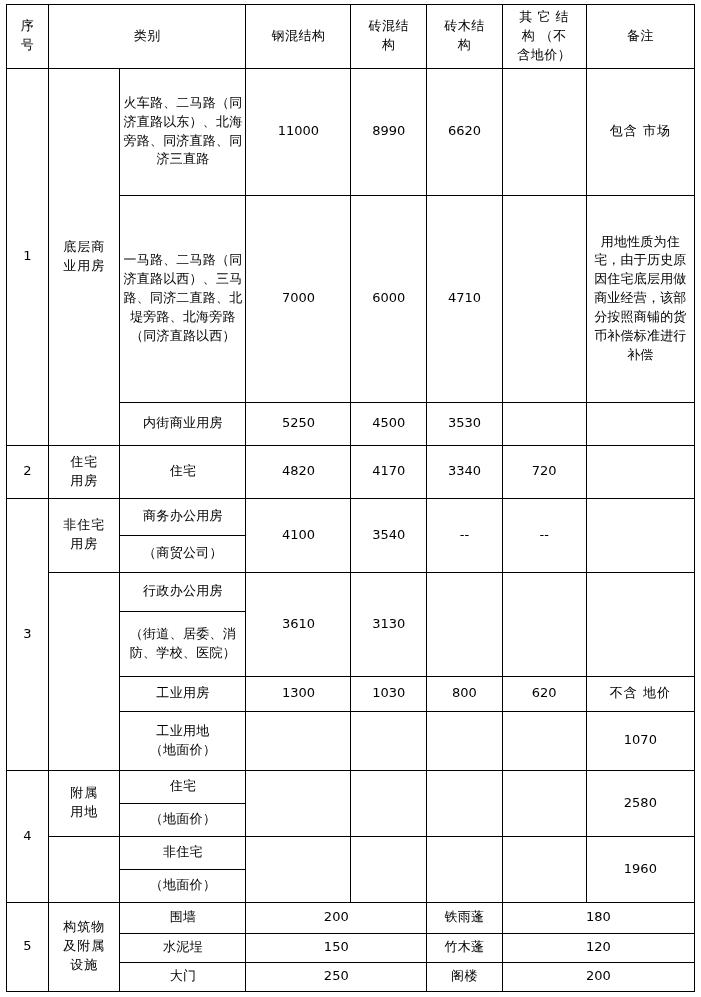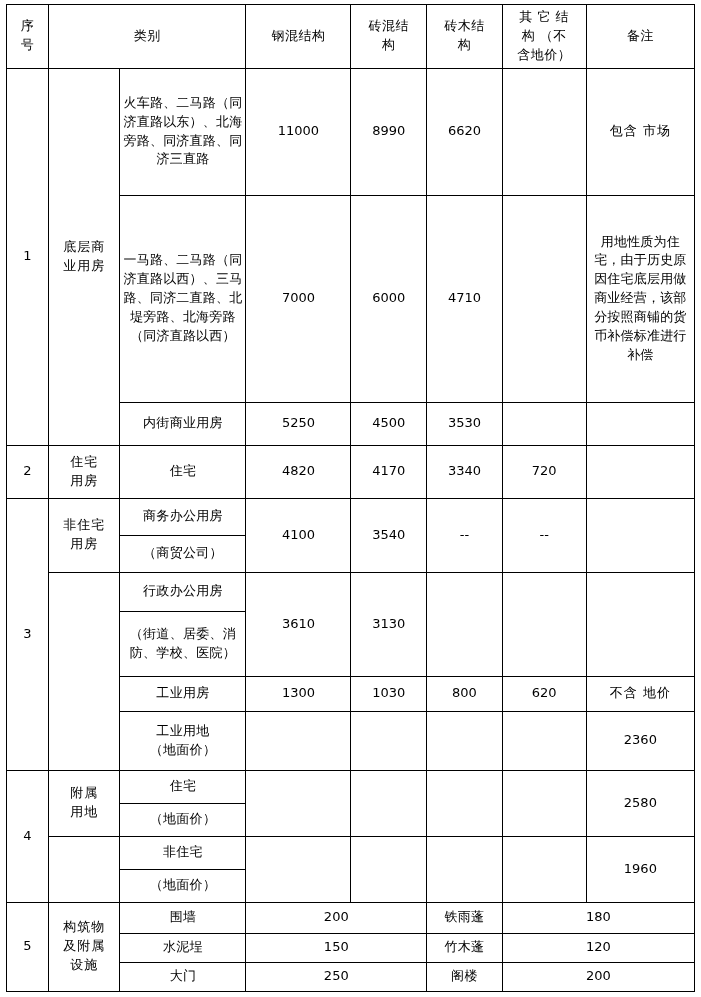--- a/index.html
+++ b/index.html
@@ -211,21 +211,21 @@
       </tr>
       <tr>
         <td class="sub" style="height:52px;margin-top:17px;">
           <div>工业用地</div>
           <div>（地面价）</div>
         </td>
         <td class="val blank"></td>
         <td class="val blank"></td>
         <td class="val blank"></td>
         <td class="val blank"></td>
-        <td class="val">2360</td>
+        <td class="val">1070</td>
       </tr>
 
       <tr>
         <td rowspan="4" class="num">4</td>
         <td rowspan="2" class="cat">
           <div>附属</div>
           <div>用地</div>
         </td>
         <td class="sub" style="height:26px;">住宅</td>
         <td rowspan="2" class="val blank"></td>

